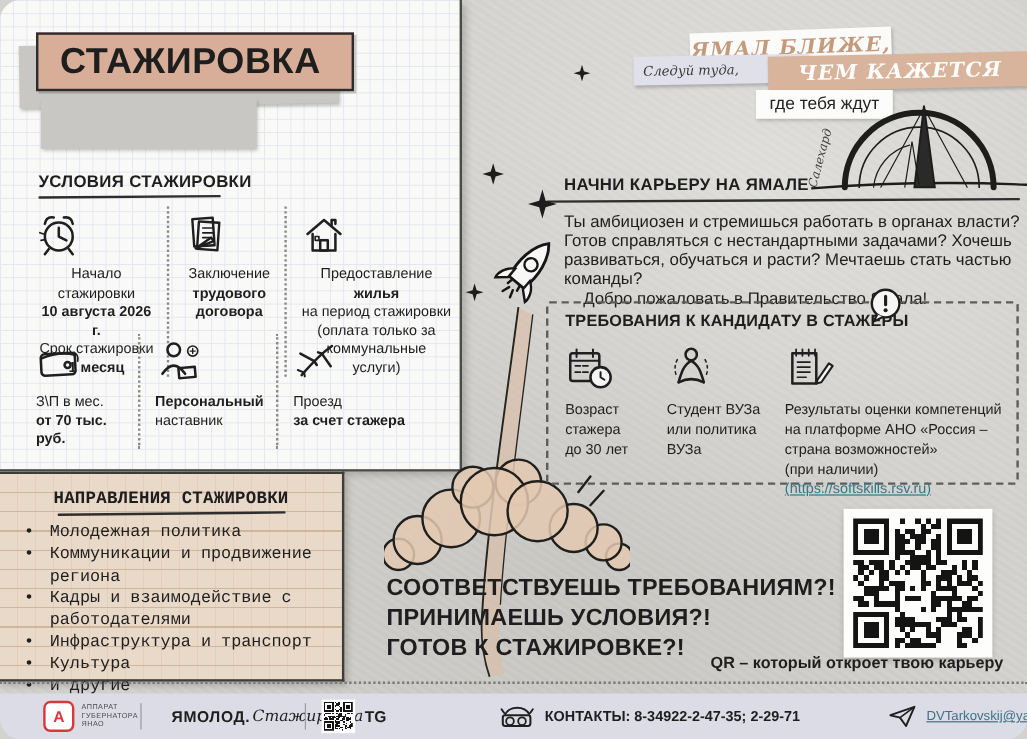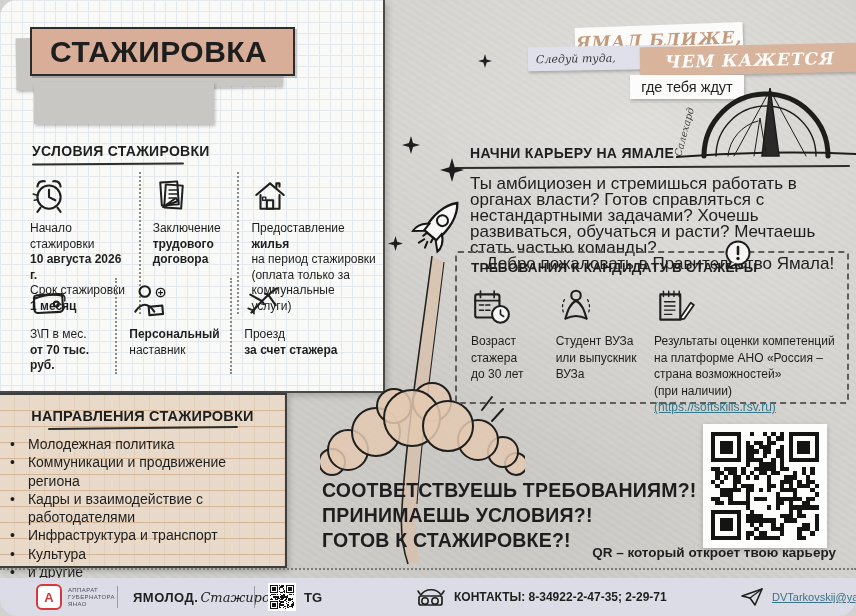--- a/index.html
+++ b/index.html
@@ -29,38 +29,38 @@
   .cond-row{display:flex;}
   .cond-cell{padding-right:8px;}
   .cond-cell + .cond-cell{border-left:2px dotted #8a8a8a;padding-left:12px;}
   .cicon{height:42px;display:flex;align-items:flex-end;margin-bottom:7px;}
   .ctext{font-size:12px;line-height:15.5px;}
   
   .dir-sheet{left:0;top:393px;width:285px;height:171px;background-color:#e9d9c8;
     background-image:repeating-linear-gradient(180deg,transparent 0 15px,rgba(203,173,143,.8) 15px 16px),
       repeating-linear-gradient(90deg,transparent 0 14px,rgba(210,185,159,.30) 14px 15px);
     border-top:2px solid #3d3d3b;border-right:2px solid #3d3d3b;border-bottom:2px solid #3d3d3b;
-    box-shadow:2px 3px 6px rgba(0,0,0,.22);}
-  .dir-list{margin:6px 0 16px 0;padding:0 6px 0 10px;list-style:none;font-size:14px;line-height:18.3px;}
+    box-shadow:2px 3px 6px rgba(0,0,0,.22);font-family:Liberation Mono, monospace;}
+  .dir-list{margin:6px 0 16px 0;padding:0 6px 0 20px;list-style:none;font-size:14px;line-height:18.3px;}
   .dir-list li{display:flex;}
   .dir-list li::before{content:"•";margin-right:13px;}
   
   .strip{display:flex;align-items:center;box-shadow:1px 2px 3px rgba(0,0,0,.22);}
   .script{font-family:"DejaVu Serif",serif;font-style:italic;}
   .s1{left:575px;top:25px;width:168px;height:30px;background:#fbfbfa;transform:rotate(-2deg);
       justify-content:center;color:#c49a7d;font-weight:bold;font-size:17px;letter-spacing:1px;}
   .s2{left:528px;top:46px;width:138px;height:24px;background:#dfe0ea;transform:rotate(-1deg);
       padding-left:8px;color:#3a3a3a;font-size:11px;}
   .s3{left:640px;top:45px;width:220px;height:29px;background:#d9b49c;transform:rotate(-1.2deg);
       justify-content:center;color:#fdfdfc;font-weight:bold;font-size:17px;letter-spacing:1px;}
   .s4{left:630px;top:75px;width:114px;height:24px;background:#fcfcfb;justify-content:center;
       font-size:14.5px;color:#232323;}
   .city{left:648px;top:112px;width:80px;transform:rotate(-75deg);font-size:10px;color:#3c3c3c;}
   
-  .para{font-size:17px;line-height:16px;}
+  .para{font-size:14px;line-height:16px;}
   
   .req-box{left:455px;top:251px;width:390px;height:149px;border:2px dashed #5d5d5b;border-radius:3px;}
   .req-head{position:absolute;left:14px;top:7px;font-size:13.5px;font-weight:bold;letter-spacing:.2px;}
   .req-cols{position:absolute;left:14px;top:32px;right:6px;display:flex;}
   .ricon{height:42px;display:flex;align-items:flex-end;margin-bottom:6px;}
   .rtext{font-size:12px;line-height:16.5px;}
   .req-link{color:#33788a;text-decoration:underline;cursor:pointer;}
   
   .cta{left:322px;top:478px;font-size:19.5px;font-weight:bold;line-height:25px;letter-spacing:.2px;}
   
@@ -92,21 +92,21 @@
 
   <div class="abs backing" style="left:16px;top:36px;width:266px;height:52px;transform:rotate(-1deg);"></div>
   <div class="abs title-block title1">
     <span>СТАЖИРОВКА</span>
   </div>
   <div class="abs backing" style="left:34px;top:82px;width:180px;height:42px;"></div>
 
   <div class="abs sec-heading" style="left:32px;top:143px;">УСЛОВИЯ СТАЖИРОВКИ</div>
   <div class="abs hand-line" style="left:32px;top:163px;width:152px;transform:rotate(-.4deg);"></div>
 
-  <div class="abs cond-row" style="left:30px;top:172px;width:354px;">
+  <div class="abs cond-row" style="left:30px;top:172px;width:354px;text-align:center;">
     <div class="cond-cell" style="width:118px;">
       <div class="cicon">
         <svg class="line" width="38" height="38" viewBox="0 0 36 36">
           <circle cx="18" cy="20" r="11"></circle>
             <path d="M18,20 L18,13 M18,20 L24,23"></path>
           <path d="M7,10 Q8,4 14,5 M29,10 Q28,4 22,5 M10,30 L7,34 M26,30 L29,34"></path>
           <path d="M3,17 l3,1 M4,23 l3,-0.5" stroke-width="1.4"></path>
         </svg>
       </div>
       <div class="ctext">
@@ -322,21 +322,21 @@
         <div class="ricon">
           <svg class="line" width="40" height="40" viewBox="0 0 38 38">
             <circle cx="19" cy="8" r="4.5"></circle>
             <path d="M19,13 C13,16 11,23 9,30 M19,13 C25,16 27,23 29,30"></path>
             <path d="M9,30 Q19,25 29,30"></path>
             <path d="M8,12 q-3,6 -1,12 M30,12 q3,6 1,12" stroke-width="1.2" stroke-dasharray="2 3"></path>
           </svg>
         </div>
         <div class="rtext">
           <span class="ln">Студент ВУЗа</span>
-          <span class="ln">или выпускник</span>
+          <span class="ln">или политика</span>
           <span class="ln">ВУЗа</span>
         </div>
       </div>
       <div style="width:190px;">
         <div class="ricon">
           <svg class="line" width="42" height="40" viewBox="0 0 40 38">
             <rect x="6" y="7" width="19" height="24"></rect>
             <path d="M9,4 v5 M14,4 v5 M19,4 v5 M24,4 v5" stroke-width="1.4"></path>
             <path d="M10,14 h10 M10,18 h10 M10,22 h10 M10,26 h7" stroke-width="1.3"></path>
             <path d="M26,28 L35,15 l3,2 L29,30 l-4,1 Z" fill="#f6f6f4" stroke-width="1.7"></path>
@@ -689,21 +689,21 @@
       <div class="logo-box">
           <span>А</span>
         </div>
       <div class="org">
         <div>АППАРАТ</div>
         <div>ГУБЕРНАТОРА</div>
         <div>ЯНАО</div>
       </div>
     </div>
     <div class="fdivider" style="left:117px;"></div>
-    <div class="fitem" style="left:133px;">
+    <div class="fitem" style="left:143px;">
       <span class="brand-bold">ЯМОЛОД.</span>
       <span class="brand-script">Стажировка</span>
     </div>
     <div class="fdivider" style="left:254px;"></div>
     <div class="fitem" style="left:268px;">
       <div class="qr-footer" id="qr-footer">
           <svg viewBox="0 0 21 21" shape-rendering="crispEdges" style="width:100%;height:100%;display:block">
             <rect x="0" y="0" width="1" height="1" fill="#141414"></rect>
             <rect x="1" y="0" width="1" height="1" fill="#141414"></rect>
             <rect x="2" y="0" width="1" height="1" fill="#141414"></rect>

